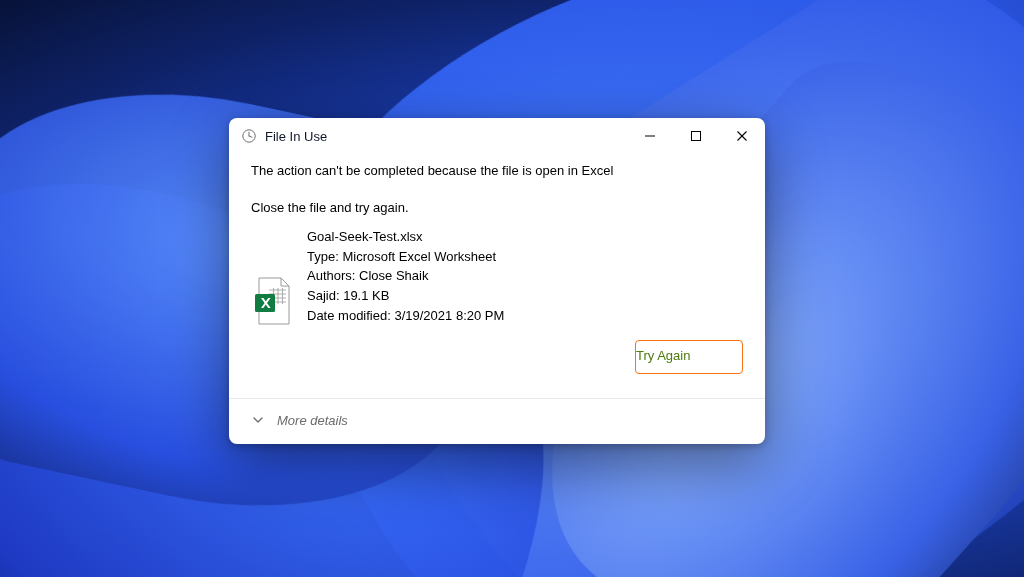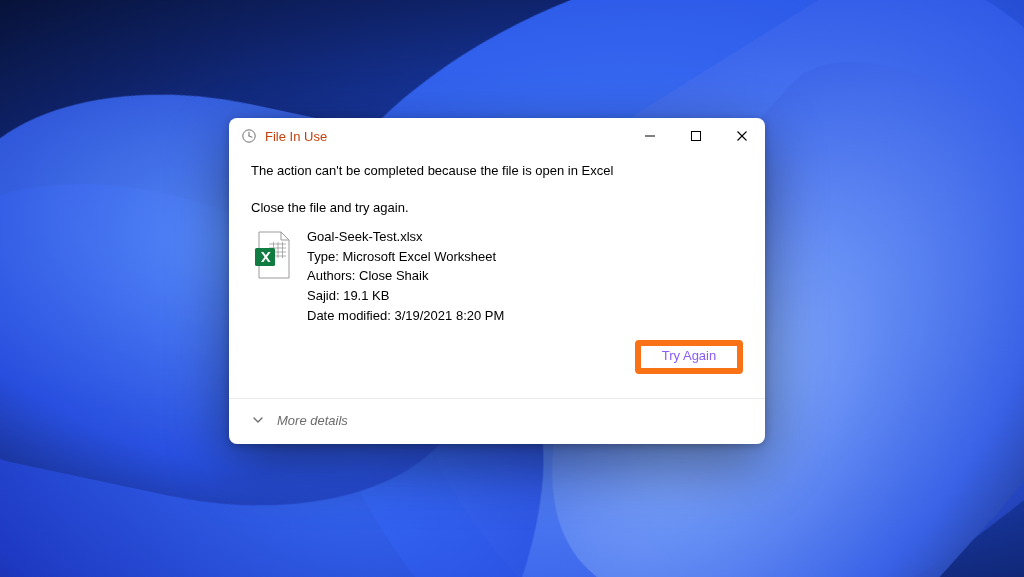--- a/index.html
+++ b/index.html
@@ -51,46 +51,46 @@
       box-shadow: 0 20px 60px rgba(0,0,0,.45), 0 2px 8px rgba(0,0,0,.25);
       overflow: hidden;
     }
     .titlebar {
       display: flex;
       align-items: center;
       height: 36px;
       padding: 0 0 0 12px;
     }
     .title-icon { display: inline-flex; margin-right: 8px; }
-    .title-text { font-size: 13px; color: #c2410c; }
+    .title-text { font-size: 13px; color: #0f172a; }
     .win-controls { margin-left: auto; display: flex; }
     .wc-btn {
       width: 46px; height: 36px;
       display: flex; align-items: center; justify-content: center;
       color: #000;
     }
     .wc-btn svg { display: block; }
 
     .body {
       padding: 4px 22px 14px 22px;
       line-height: 1.45;
     }
     .msg1 { margin: 4px 0 18px 0; }
     .msg2 { margin: 0 0 10px 0; }
-    .file-row { display: flex; gap: 12px; margin: 4px 0 14px 0; }
+    .file-row { display: flex; gap: 12px; margin: 4px 0 14px 0; align-items: flex-end; }
     .file-icon { width: 44px; display: flex; align-items: flex-start; justify-content: center; padding-top: 2px; }
     .file-meta { display: flex; flex-direction: column; gap: 1px; }
     .btn-row { display: flex; justify-content: flex-end; gap: 14px; margin-top: 6px; }
     .btn {
       min-width: 108px; height: 34px;
-      border: 6px solid #f97316;
+      border: 1px solid #f97316;
       background: #fff;
       border-radius: 4px;
-      display: flex; align-items: center; justify-content: center;
-      font-size: 13px; color: #8b5cf6;
+      display: flex; align-items: center; justify-content: flex-start;
+      font-size: 13px; color: #4d7c0f;
       cursor: default;
     }
 
     .sep { height: 1px; background: #eaeaea; margin: 10px 0 0 0; }
     .footer {
       padding: 14px 22px 16px 22px;
       display: flex; align-items: center;
       color: #6b6b6b;
       font-size: 13px;
       font-style: italic;

